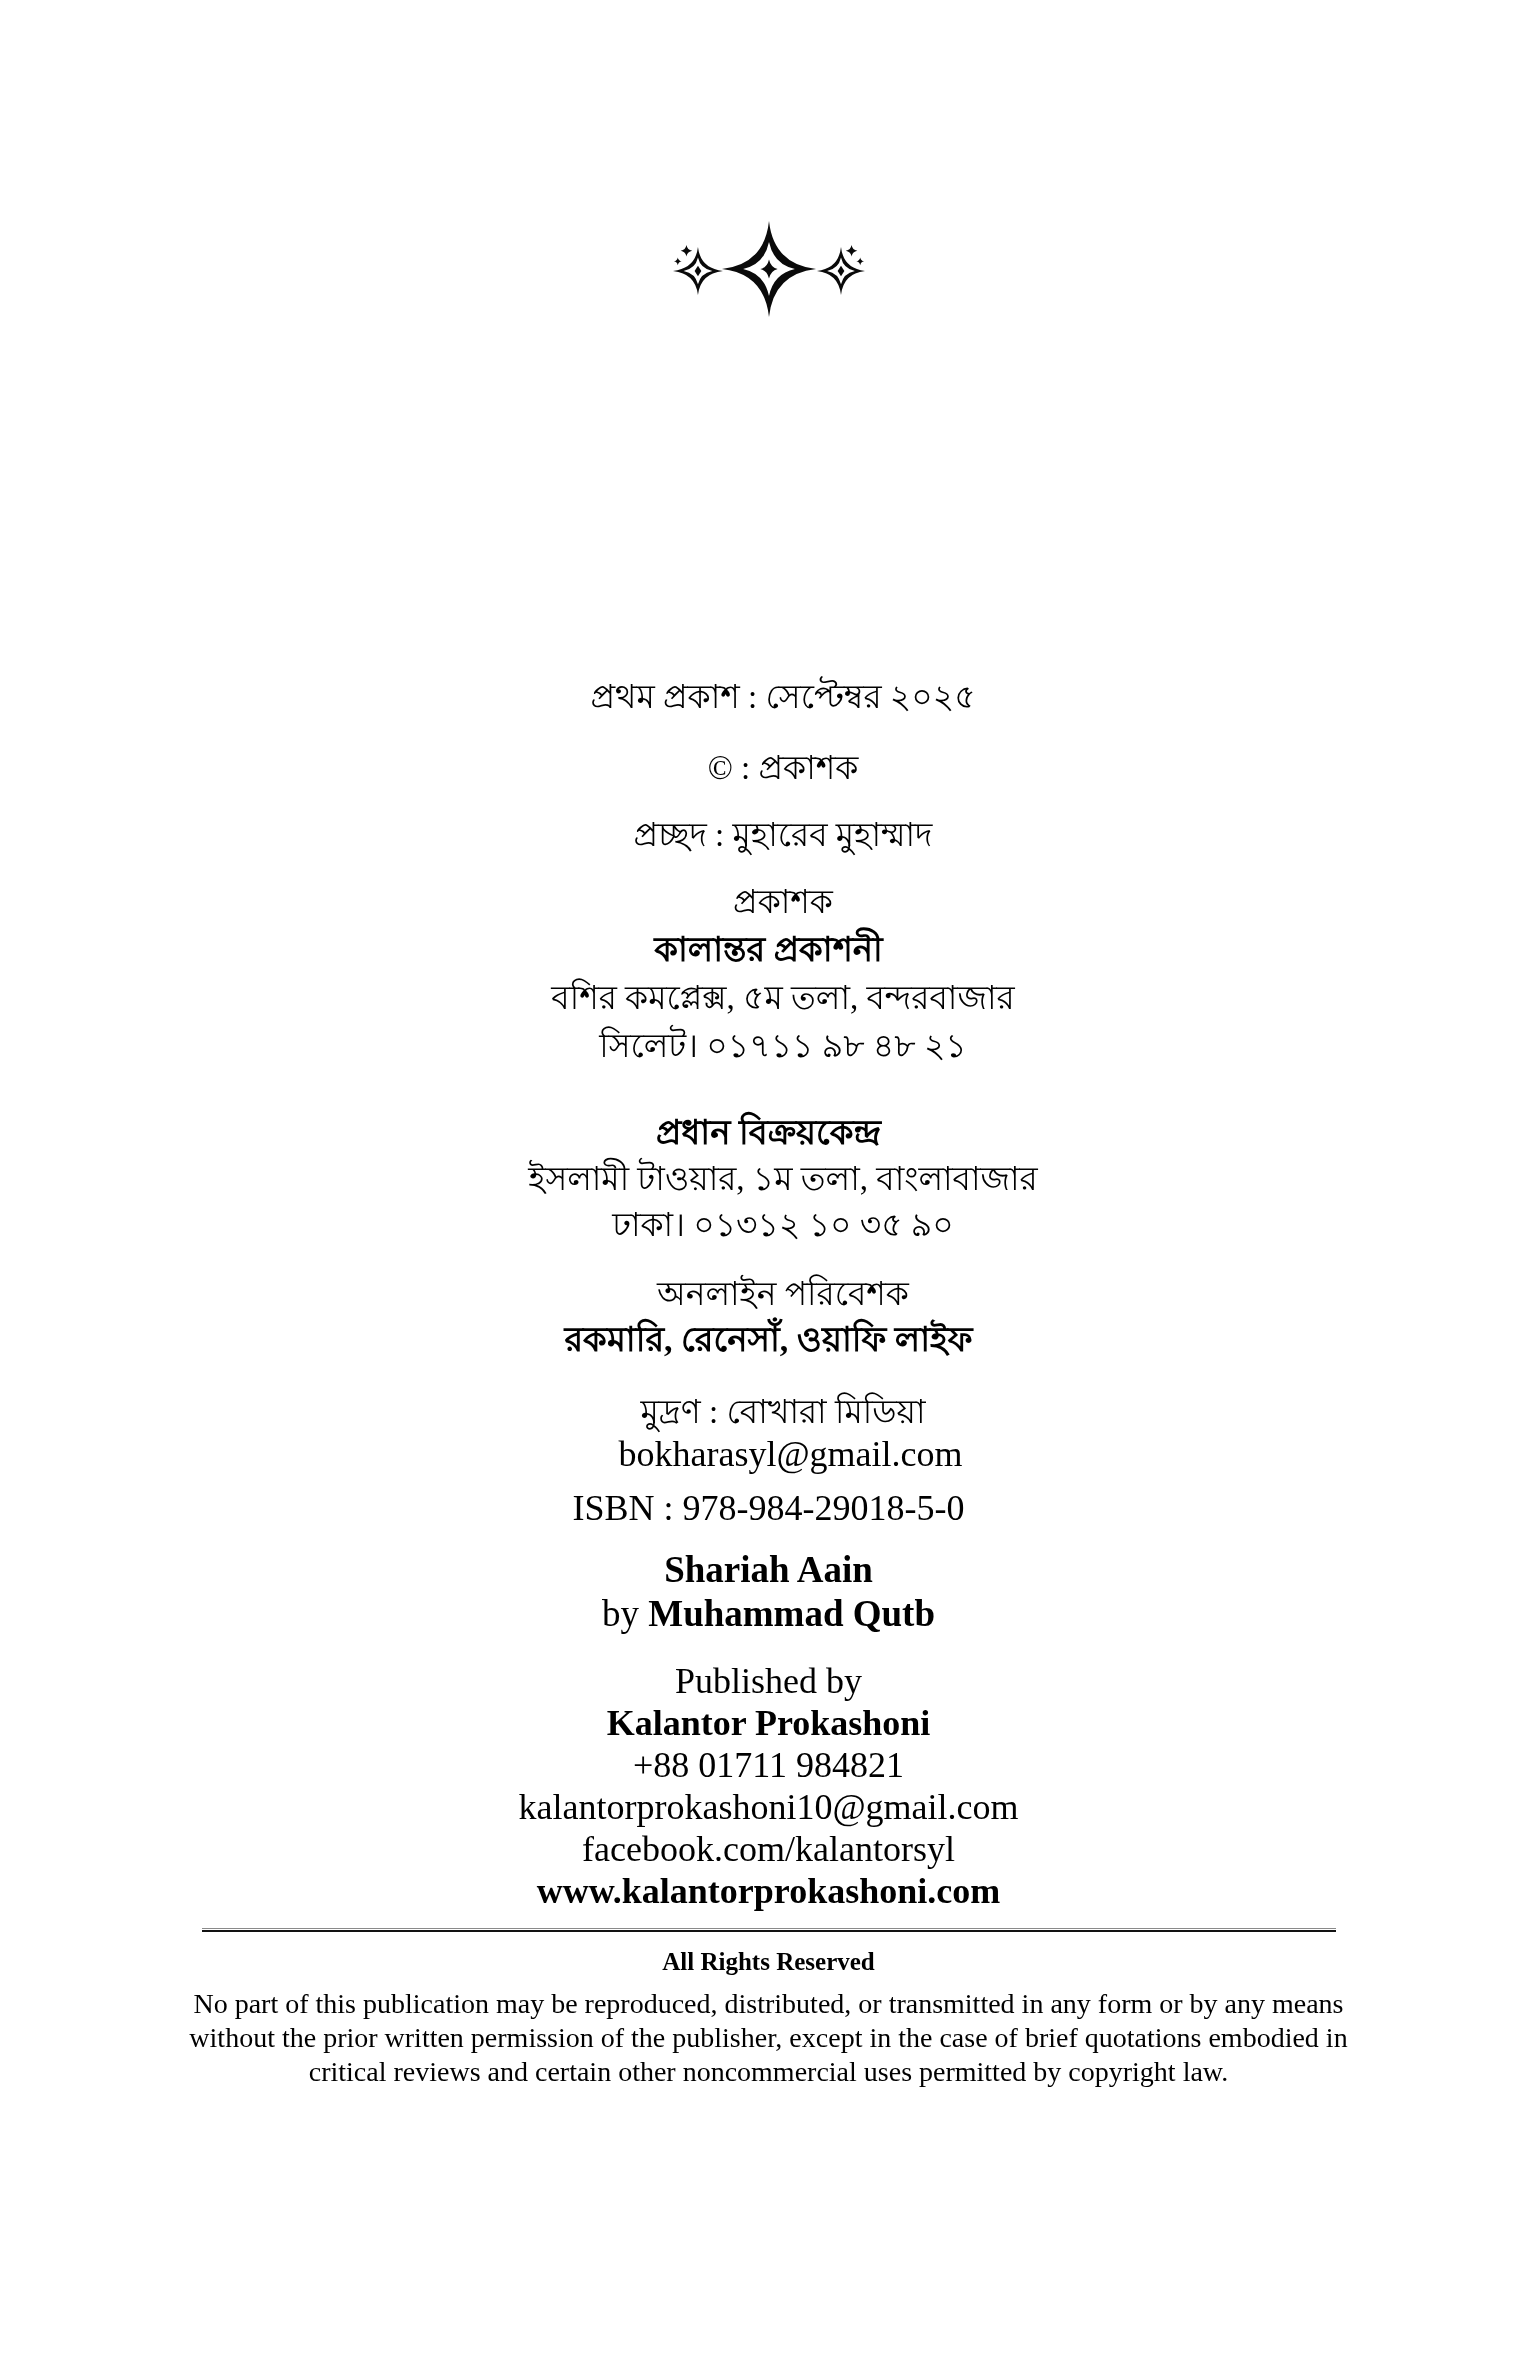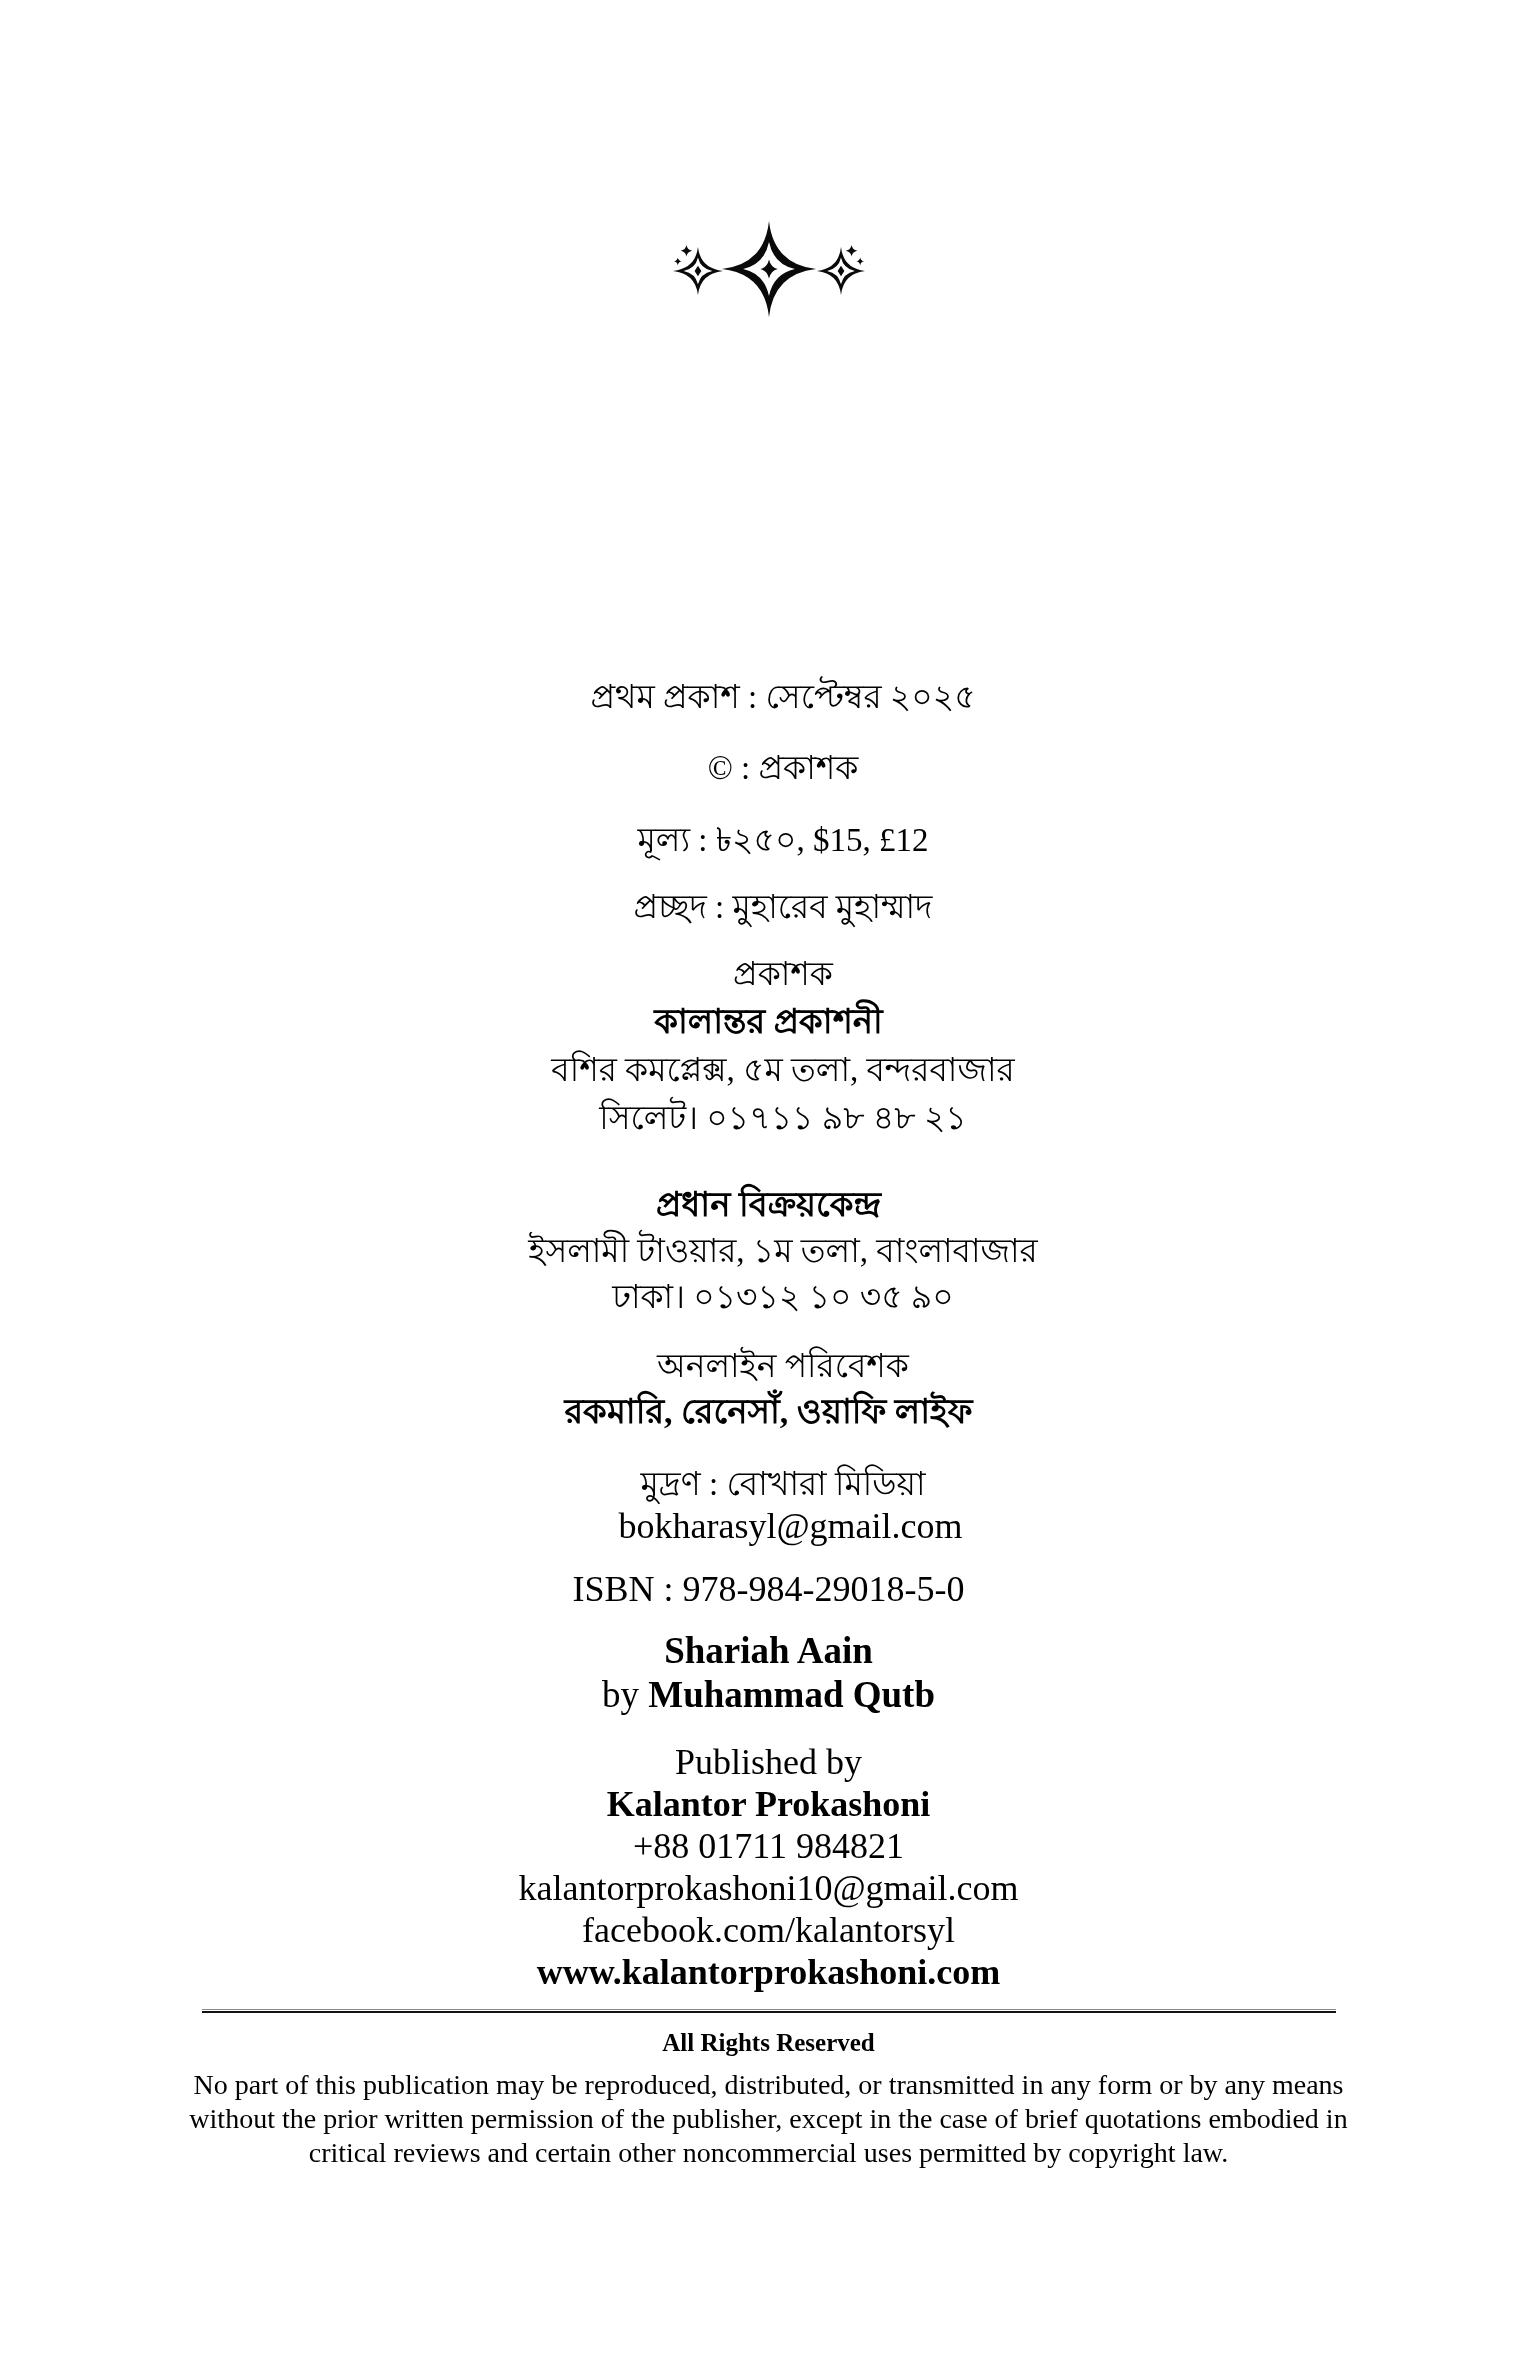--- a/index.html
+++ b/index.html
@@ -36,21 +36,21 @@
   .l-cover     { margin-top: 21px; }
 
   .blk-publisher { margin-top: 20px; }
   .blk-publisher div { line-height: 48px; }
   .blk-sales     { margin-top: 40px; }
   .blk-online    { margin-top: 23px; }
   .blk-print     { margin-top: 28px; }
   .blk-print .bn { line-height: 42px; }
   .blk-print .en { line-height: 42px; padding-left: 44px; }
 
-  .l-isbn   { margin-top: 19px; font-size: 36px; line-height: 46px; }
+  .l-isbn   { margin-top: 10px; font-size: 36px; line-height: 46px; }
   .blk-title { margin-top: 17.3px; }
   .blk-title div { font-size: 37px; line-height: 44px; }
   .blk-pubby { margin-top: 24px; }
   .blk-pubby div { line-height: 42px; }
 
   .rule {
     width: 1134px;
     margin: 15.4px auto 0 auto;
     height: 4.8px;
     box-sizing: border-box;
@@ -96,21 +96,20 @@
         <path d="M175,46.5 L178.5,52 L175,57.5 L171.5,52 Z"></path>
 
         <path d="M186,25 Q186.9,30.1 192,31 Q186.9,31.9 186,37 Q185.1,31.9 180,31 Q185.1,30.1 186,25 Z"></path>
         <path d="M195,38 Q195.6,41.4 199,42 Q195.6,42.6 195,46 Q194.4,42.6 191,42 Q194.4,41.4 195,38 Z"></path>
       </g>
     </svg>
   </div>
 
   <div class="bn l-edition">প্রথম প্রকাশ : সেপ্টেম্বর ২০২৫</div>
   <div class="bn l-copy">© : প্রকাশক</div>
-  <div class="bn l-price">মূল্য : ৳২৫০, $15, £12</div>
   <div class="bn l-cover">প্রচ্ছদ : মুহারেব মুহাম্মাদ</div>
 
   <div class="blk-publisher">
     <div class="bn">প্রকাশক</div>
     <div class="bnb">কালান্তর প্রকাশনী</div>
     <div class="bn">বশির কমপ্লেক্স, ৫ম তলা, বন্দরবাজার</div>
     <div class="bn">সিলেট। ০১৭১১ ৯৮ ৪৮ ২১</div>
   </div>
 
   <div class="blk-sales">

